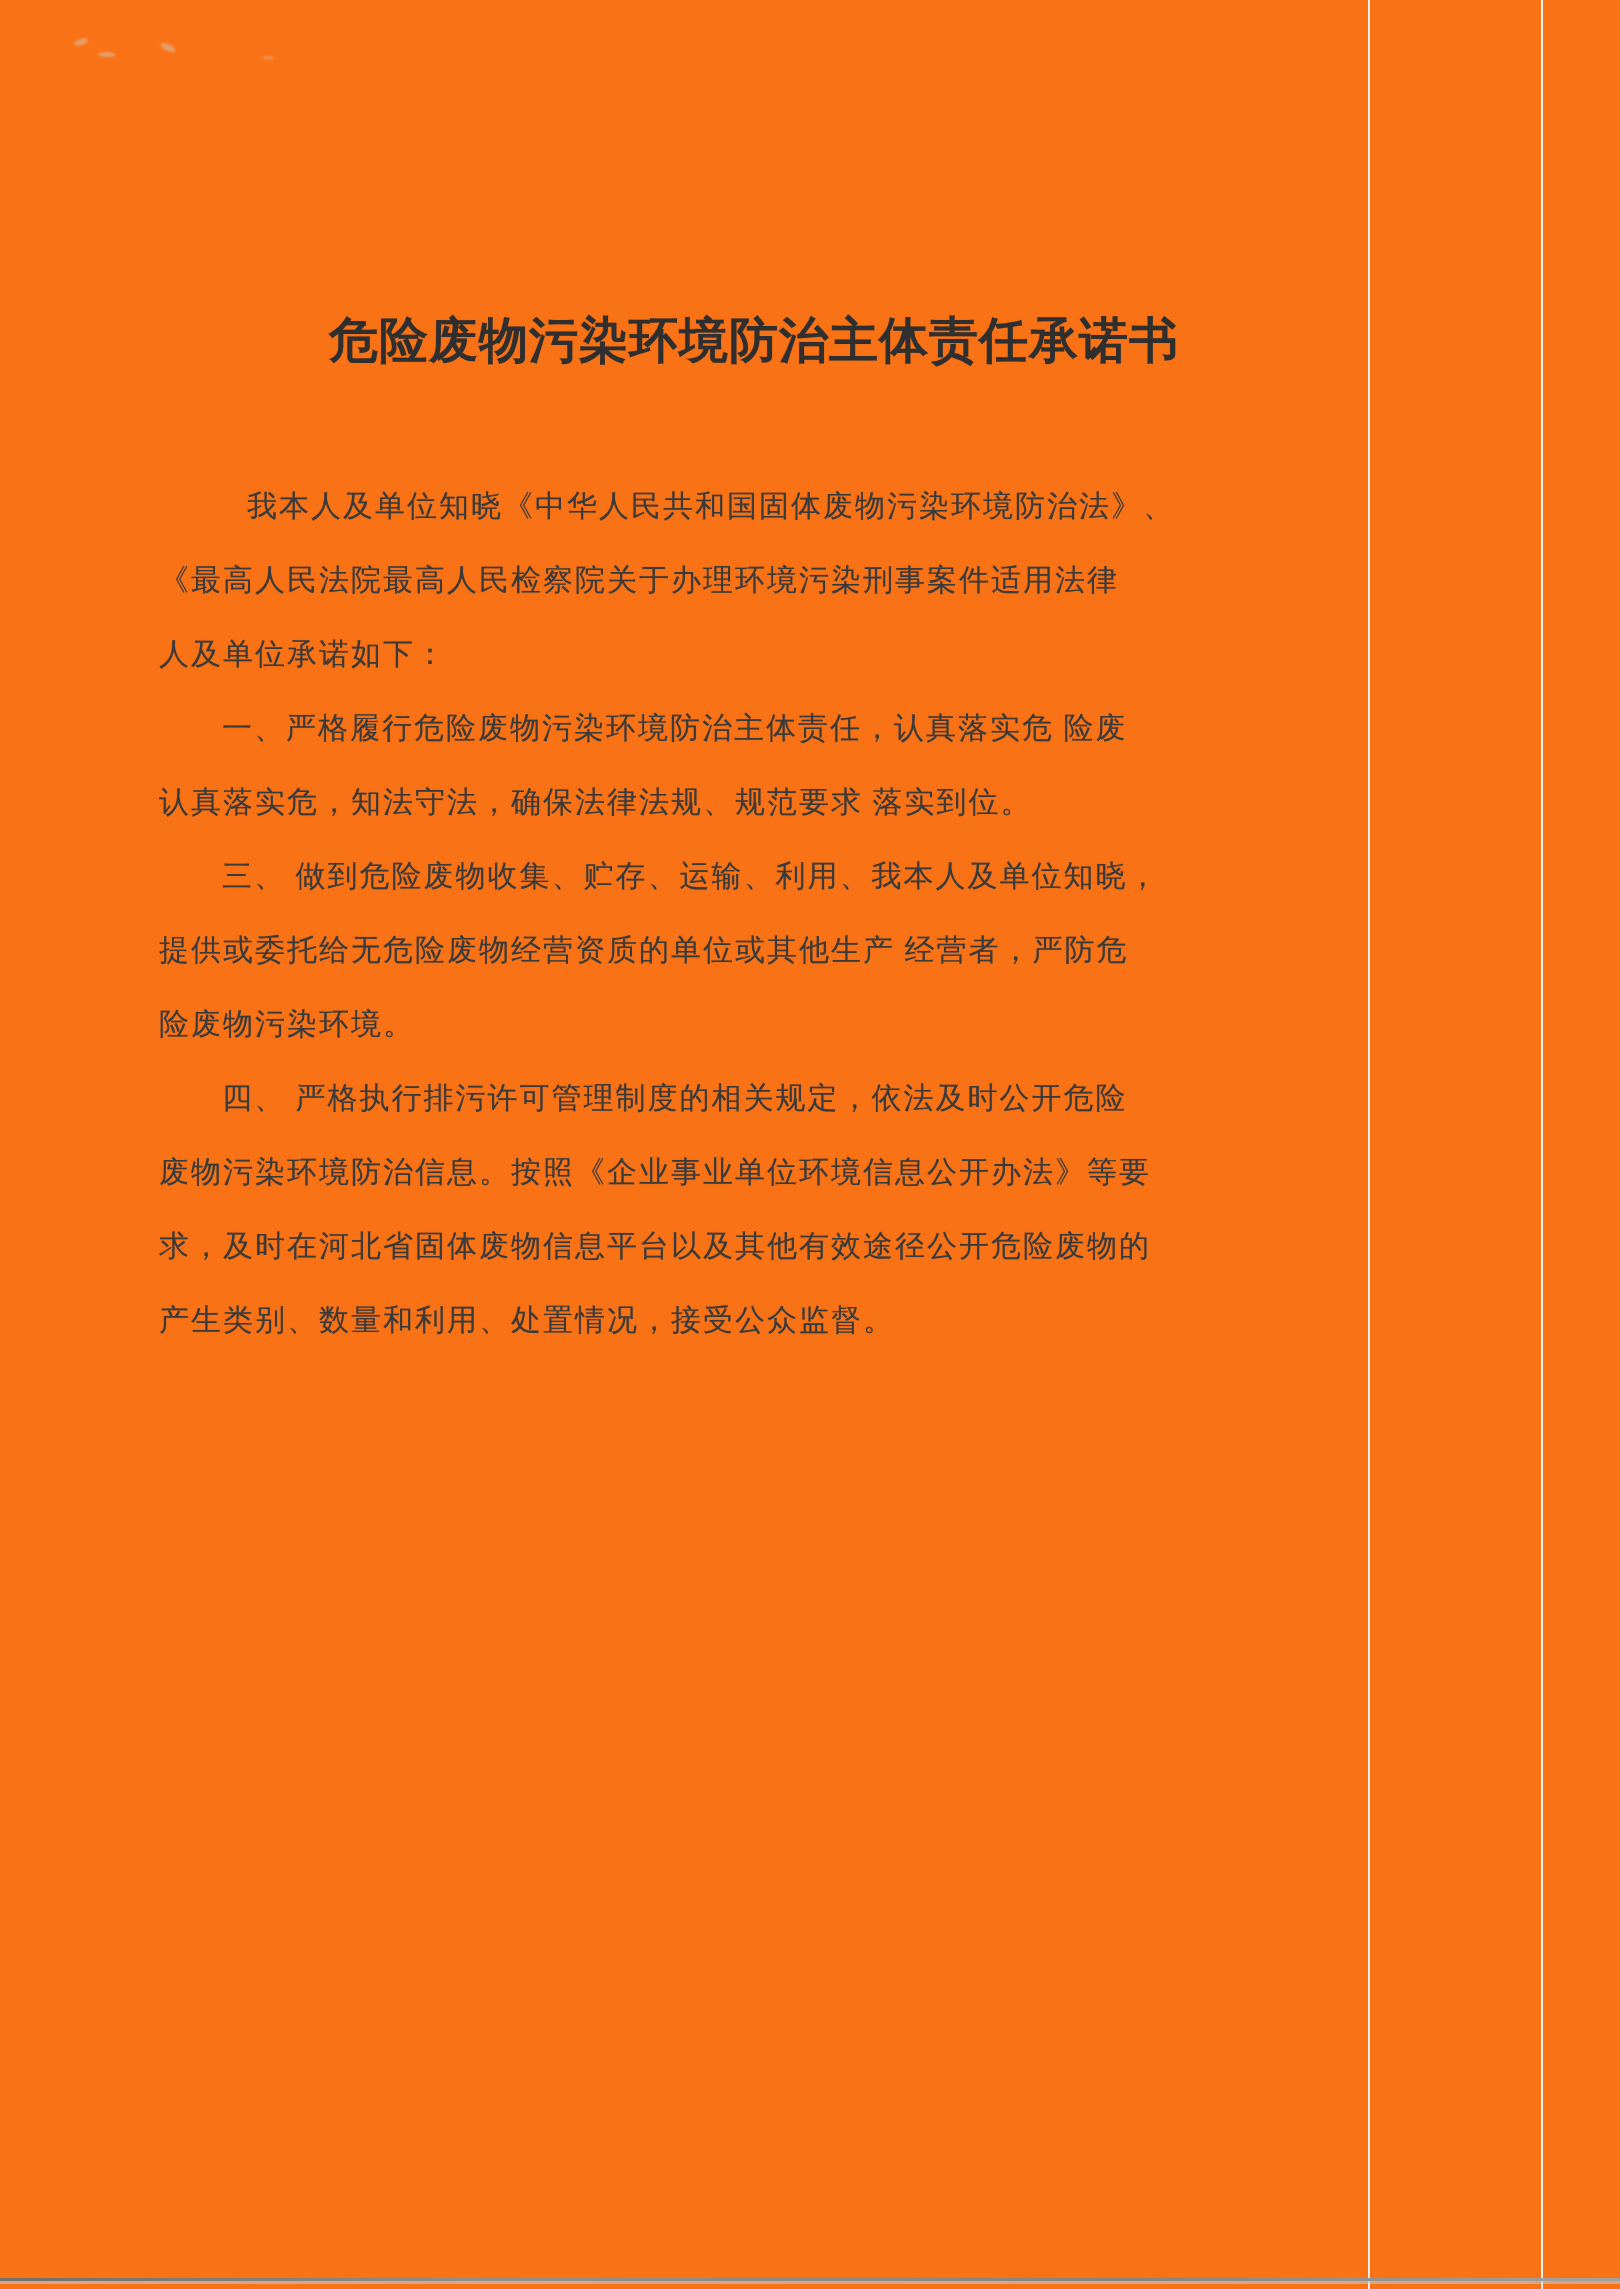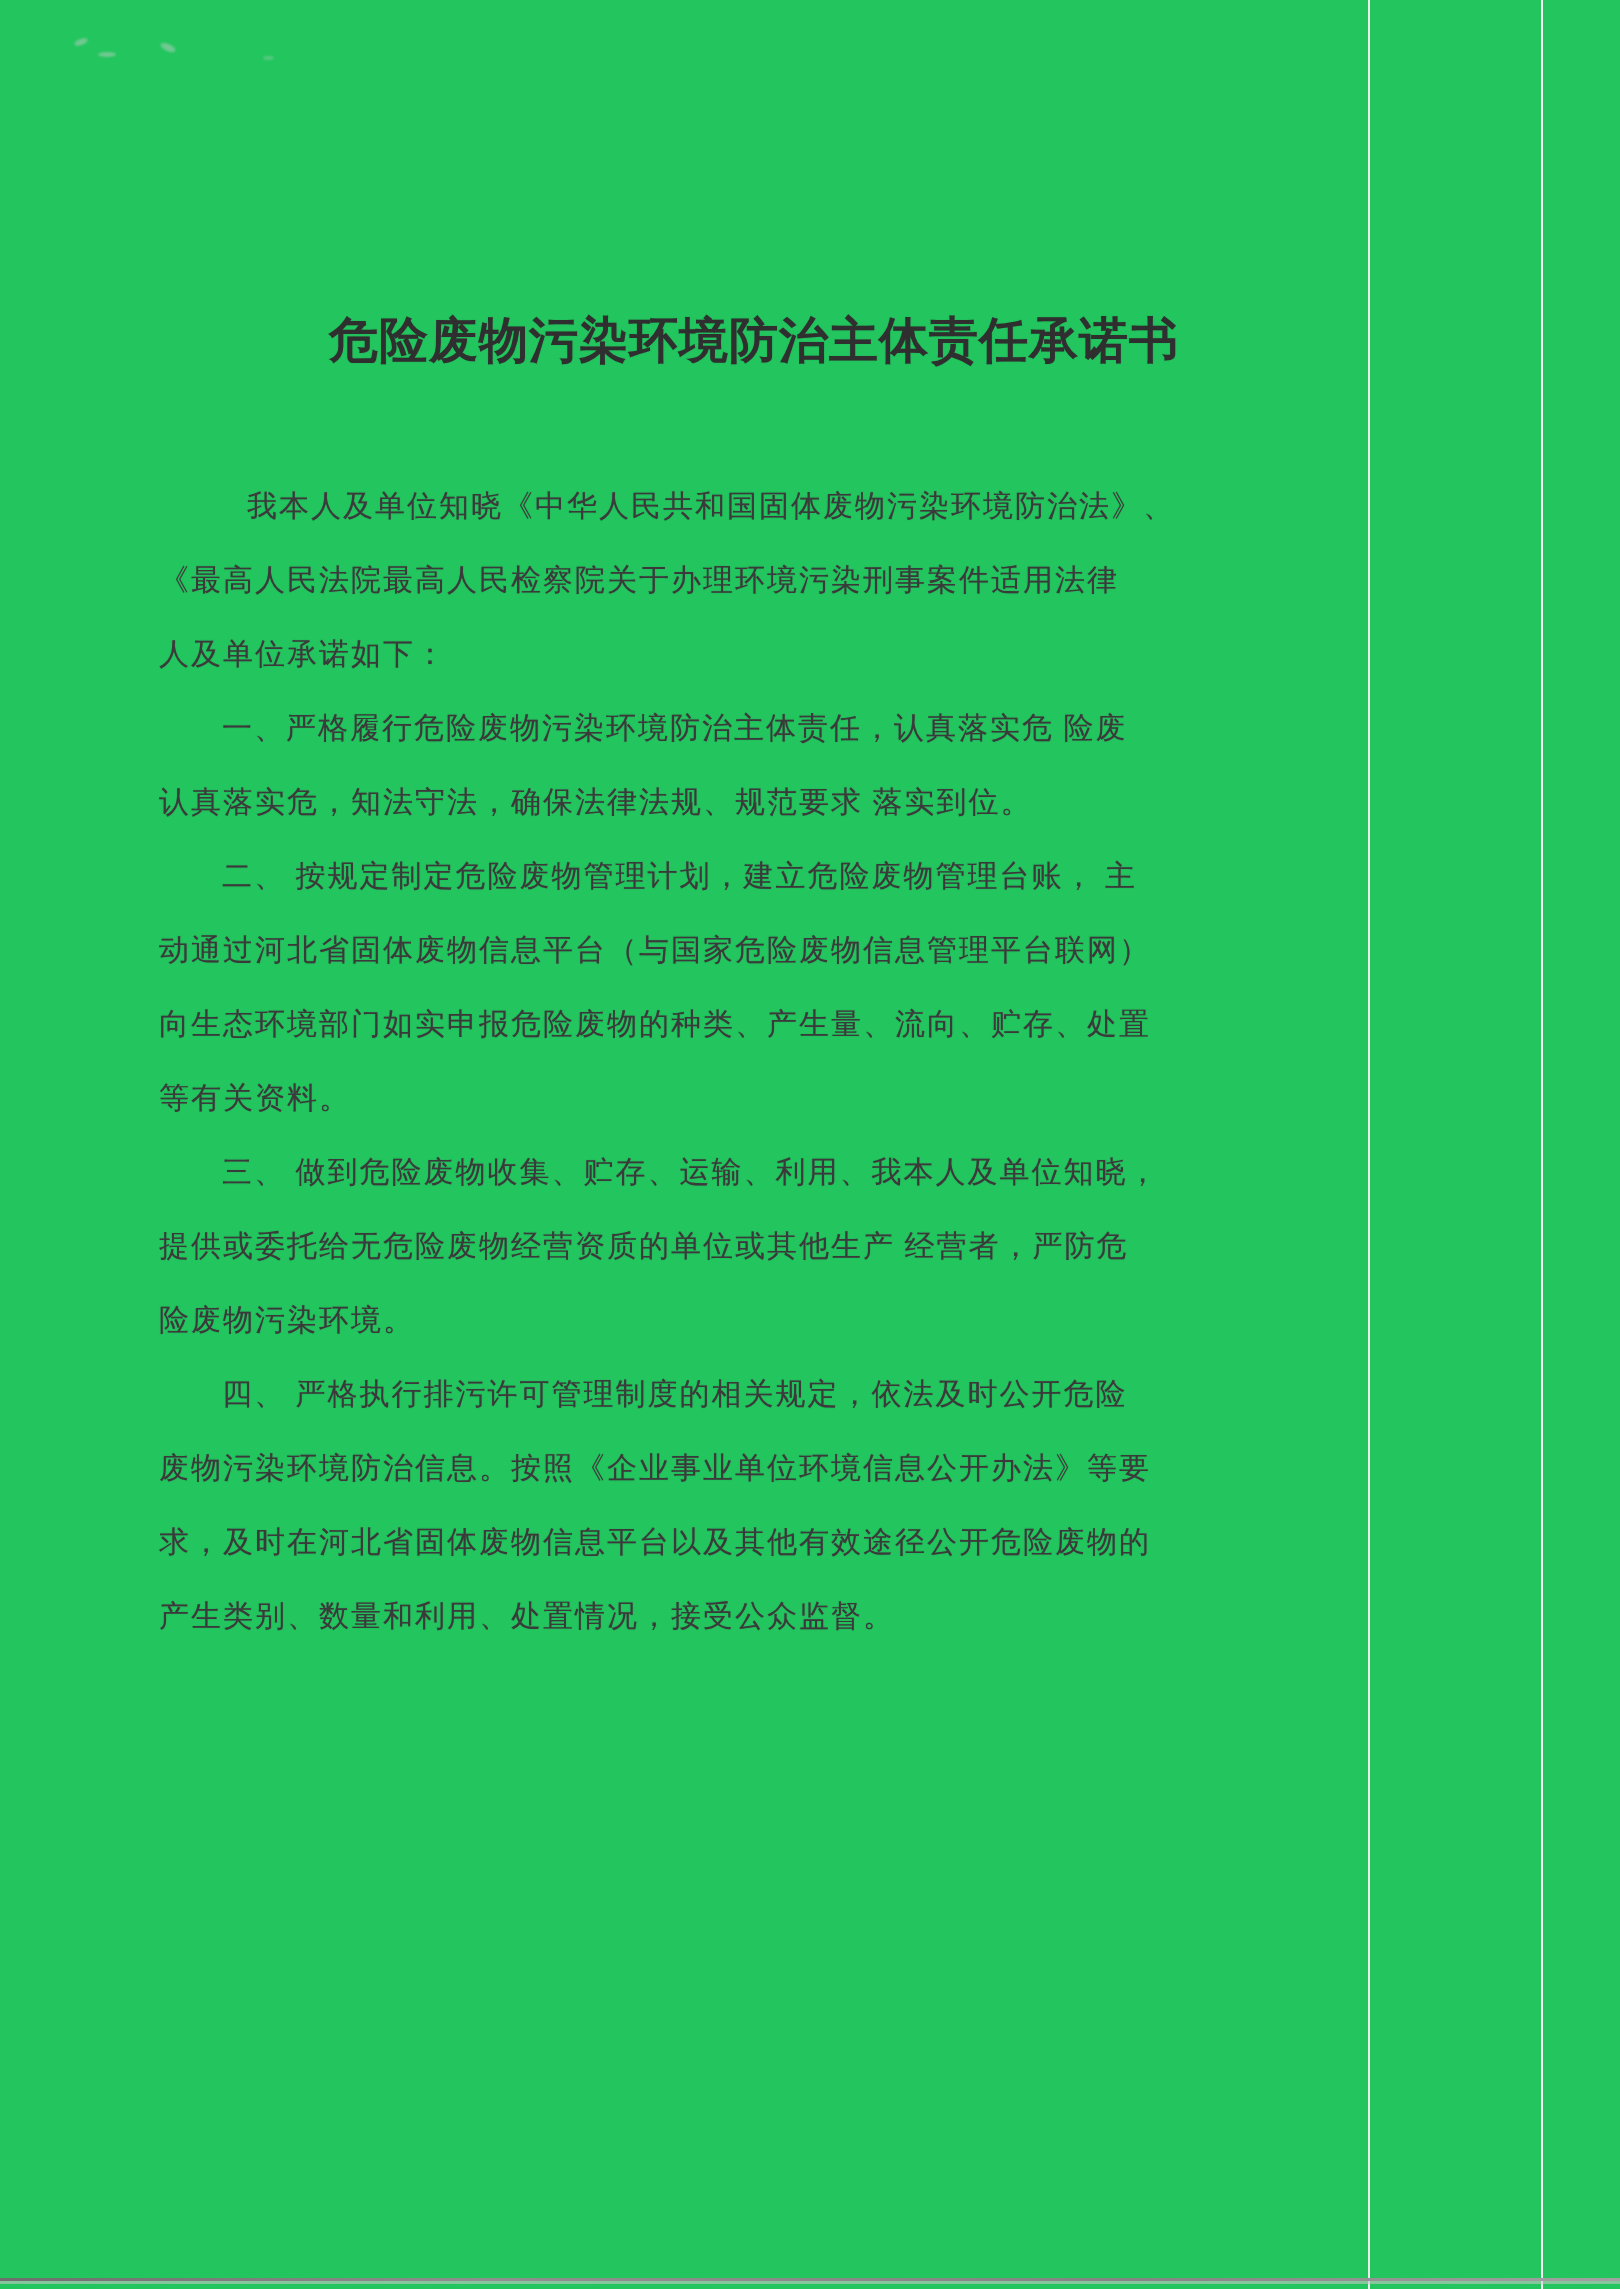--- a/index.html
+++ b/index.html
@@ -4,21 +4,21 @@
 <style>
   html, body {
     margin: 0;
     padding: 0;
     background: #ffffff;
   }
   .page {
     position: relative;
     width: 1620px;
     height: 2290px;
-    background: #22c55e;
+    background: #f97316;
     overflow: hidden;
     font-family: "Liberation Serif", "DejaVu Serif", serif;
   }
   .doc-title {
     position: absolute;
     top: 294px;
     left: 112px;
     width: 1284px;
     height: 94px;
     line-height: 94px;
@@ -103,26 +103,20 @@
       <div class="para intro">
         <div class="line first">我本人及单位知晓《中华人民共和国固体废物污染环境防治法》、</div>
         <div class="line">《最高人民法院最高人民检察院关于办理环境污染刑事案件适用法律</div>
         <div class="line">人及单位承诺如下：</div>
       </div>
       <div class="para">
         <div class="line first">一、严格履行危险废物污染环境防治主体责任，认真落实危 险废</div>
         <div class="line">认真落实危，知法守法，确保法律法规、规范要求 落实到位。</div>
       </div>
       <div class="para">
-        <div class="line first">二、 按规定制定危险废物管理计划，建立危险废物管理台账， 主</div>
-        <div class="line">动通过河北省固体废物信息平台（与国家危险废物信息管理平台联网）</div>
-        <div class="line">向生态环境部门如实申报危险废物的种类、产生量、流向、贮存、处置</div>
-        <div class="line">等有关资料。</div>
-      </div>
-      <div class="para">
         <div class="line first">三、 做到危险废物收集、贮存、运输、利用、我本人及单位知晓，</div>
         <div class="line">提供或委托给无危险废物经营资质的单位或其他生产 经营者，严防危</div>
         <div class="line">险废物污染环境。</div>
       </div>
       <div class="para">
         <div class="line first">四、 严格执行排污许可管理制度的相关规定，依法及时公开危险</div>
         <div class="line">废物污染环境防治信息。按照《企业事业单位环境信息公开办法》等要</div>
         <div class="line">求，及时在河北省固体废物信息平台以及其他有效途径公开危险废物的</div>
         <div class="line">产生类别、数量和利用、处置情况，接受公众监督。</div>
       </div>

